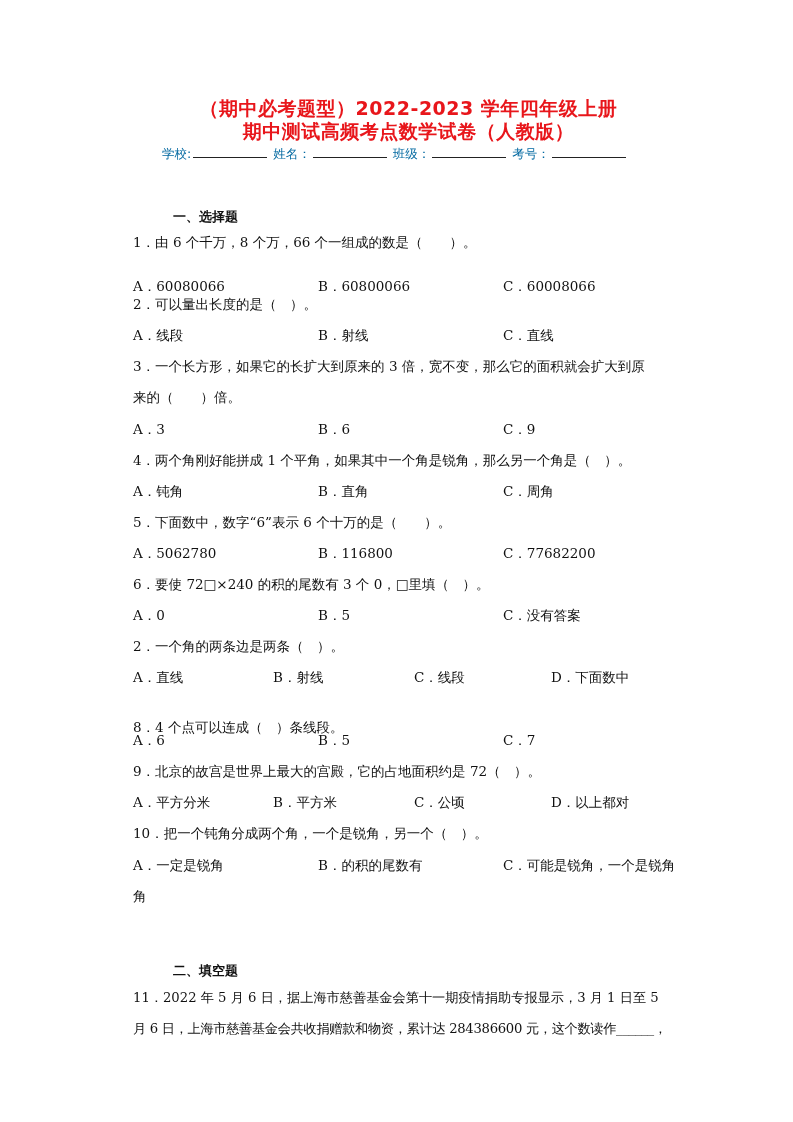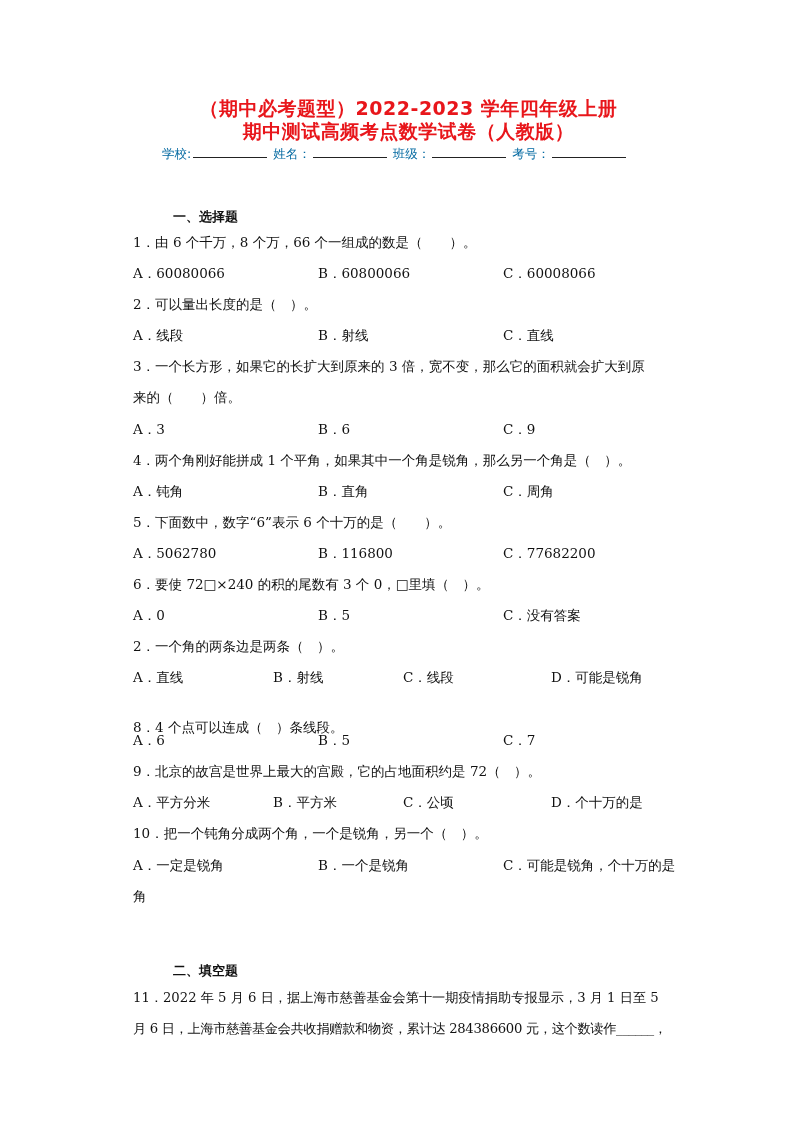--- a/index.html
+++ b/index.html
@@ -12,39 +12,39 @@
     .t2 { top:119px; }
     .infoline { position:absolute; top:145px; left:162px; font-size:12.5px; color:#0369a1;
                 font-family:"DejaVu Sans","Liberation Sans",sans-serif; white-space:nowrap; }
     .infoline .blank { display:inline-block; width:74px; border-bottom:1px solid #222; height:12px; vertical-align:baseline; margin:0 2px; }
     .section { position:absolute; left:133px; font-size:13px; font-weight:bold;
                font-family:"DejaVu Sans","Liberation Sans",sans-serif;margin-left:40px; }
     .q { position:absolute; left:133px; font-size:13.5px; white-space:nowrap; }
     .opts { position:absolute; left:133px; width:540px; height:20px; font-size:13.5px; }
     .opt { position:absolute; top:0; white-space:nowrap; }
     .o3a { left:0; } .o3b { left:185px; } .o3c { left:370px; }
-    .o4a { left:0; } .o4b { left:140px; } .o4c { left:270px; } .o4d { left:418px; }
+    .o4a { left:0; } .o4b { left:140px; } .o4c { left:281px; } .o4d { left:418px; }
   </style>
 </head>
 <body>
 
 <div class="title t1">（期中必考题型）2022-2023 学年四年级上册</div>
 <div class="title t2">期中测试高频考点数学试卷（人教版）</div>
 
 <div class="infoline">
   <span>学校:</span><span class="blank"></span>
   <span>姓名：</span><span class="blank"></span>
   <span>班级：</span><span class="blank"></span>
   <span>考号：</span><span class="blank"></span>
 </div>
 
 <div class="section" style="top:208px;">一、选择题</div>
 
 <div class="q" style="top:234px;">1．由 6 个千万，8 个万，66 个一组成的数是（　　）。</div>
-<div class="opts" style="top:265px;text-decoration:underline;">
+<div class="opts" style="top:278px;text-decoration:underline;">
   <span class="opt o3a">A．60080066</span>
   <span class="opt o3b">B．60800066</span>
   <span class="opt o3c">C．60008066</span>
 </div>
 
 <div class="q" style="top:296px;text-align:center;">2．可以量出长度的是（　）。</div>
 <div class="opts" style="top:327px;">
   <span class="opt o3a">A．线段</span>
   <span class="opt o3b">B．射线</span>
   <span class="opt o3c">C．直线</span>
@@ -77,41 +77,41 @@
   <span class="opt o3a">A．0</span>
   <span class="opt o3b">B．5</span>
   <span class="opt o3c">C．没有答案</span>
 </div>
 
 <div class="q" style="top:638px;">2．一个角的两条边是两条（　）。</div>
 <div class="opts" style="top:669px;">
   <span class="opt o4a">A．直线</span>
   <span class="opt o4b">B．射线</span>
   <span class="opt o4c">C．线段</span>
-  <span class="opt o4d">D．可能是锐角</span>
+  <span class="opt o4d">D．下面数中</span>
 </div>
 
 <div class="q" style="top:700px;margin-top:19px;">8．4 个点可以连成（　）条线段。</div>
 <div class="opts" style="top:732px;">
   <span class="opt o3a">A．6</span>
   <span class="opt o3b">B．5</span>
   <span class="opt o3c">C．7</span>
 </div>
 
 <div class="q" style="top:763px;">9．北京的故宫是世界上最大的宫殿，它的占地面积约是 72（　）。</div>
 <div class="opts" style="top:794px;">
   <span class="opt o4a">A．平方分米</span>
   <span class="opt o4b">B．平方米</span>
   <span class="opt o4c">C．公顷</span>
-  <span class="opt o4d">D．个十万的是</span>
+  <span class="opt o4d">D．以上都对</span>
 </div>
 
 <div class="q" style="top:825px;">10．把一个钝角分成两个角，一个是锐角，另一个（　）。</div>
 <div class="opts" style="top:857px;">
   <span class="opt o3a">A．一定是锐角</span>
-  <span class="opt o3b">B．一个是锐角</span>
-  <span class="opt o3c">C．可能是锐角，个十万的是</span>
+  <span class="opt o3b">B．的积的尾数有</span>
+  <span class="opt o3c">C．可能是锐角，一个是锐角</span>
 </div>
 <div class="q" style="top:888px;">角</div>
 
 <div class="section" style="top:962px;">二、填空题</div>
 <div class="q" style="top:989px; font-size:13.2px;">11．2022 年 5 月 6 日，据上海市慈善基金会第十一期疫情捐助专报显示，3 月 1 日至 5</div>
 <div class="q" style="top:1020px; font-size:13.2px; letter-spacing:-0.3px;">月 6 日，上海市慈善基金会共收捐赠款和物资，累计达 284386600 元，这个数读作______，</div>
 
 </body></html>

